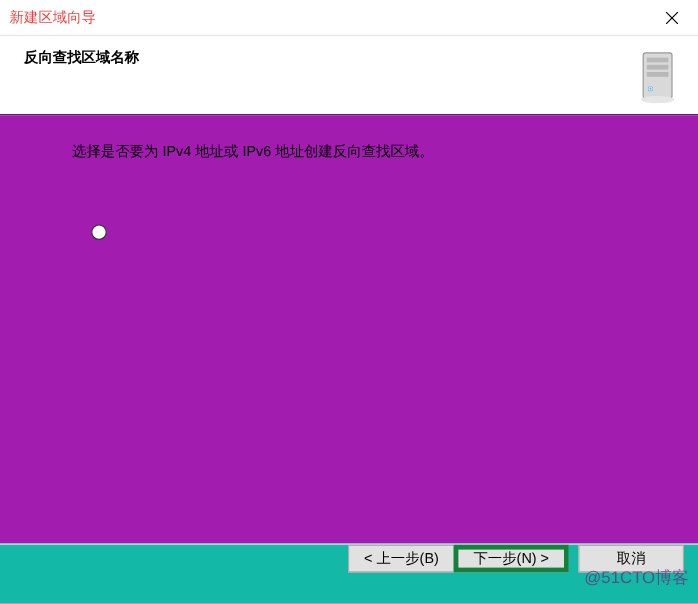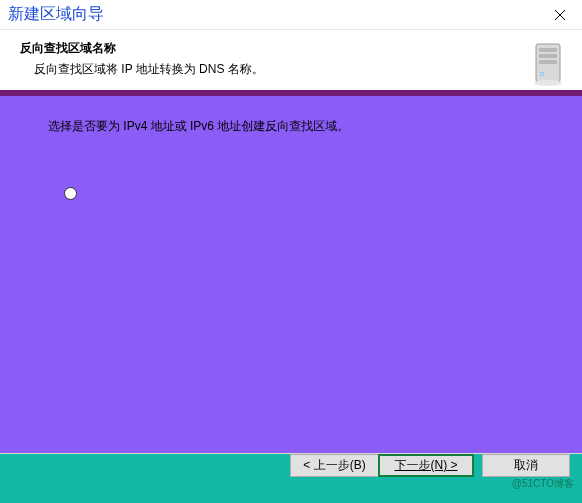--- a/index.html
+++ b/index.html
@@ -13,45 +13,45 @@
       position: relative;
     }
     .titlebar {
       height: 30px;
       display: flex;
       align-items: center;
       padding: 0 0 0 8px;
       background: #fff;
       border-bottom: 1px solid #e5e5e5;
     }
-    .titlebar-text { flex: 1; font-size: 16px; color: #1d4ed8; }
+    .titlebar-text { flex: 1; font-size: 12px; color: #ef4444; }
     .close-btn {
       width: 45px; height: 30px;
       display: flex; align-items: center; justify-content: center;
       cursor: pointer;
     }
     .close-btn svg { width: 10px; height: 10px; }
     .header-section {
       display: flex;
       padding: 10px 10px 10px 20px;
       background: #fff;
-      border-bottom: 6px solid #701a75;
+      border-bottom: 1px solid #701a75;
       height: 66px;
     }
     .header-text { flex: 1; }
     .header-title { font-weight: bold; font-size: 12px; margin-bottom: 4px; }
     .header-subtitle { font-size: 12px; padding-left: 14px; color: #000; }
     .header-icon {
       width: 48px; height: 48px;
       margin-left: 8px;
       position: relative;
     }
     .body-section {
-      padding: 22px 40px 0 48px;
-      background: #8b5cf6;
+      padding: 22px 40px 0 60px;
+      background: #a21caf;
       height: 357px;
     }
     .instruction { font-size: 12px; margin-bottom: 46px; color: #000; }
     .radio-group { padding-left: 8px; }
     .radio-option {
       display: flex; align-items: center;
       padding: 6px 8px;
       margin-bottom: 20px;
       width: fit-content;
     }
@@ -91,53 +91,51 @@
       background: #e1e1e1;
       border: 1px solid #adadad;
       font-size: 12px;
       font-family: inherit;
       cursor: pointer;
       display: inline-flex;
       align-items: center;
       justify-content: center;
     }
     .btn.primary {
-      border: 2px solid #15803d;
+      border: 4px solid #15803d;
       min-width: 96px;
-      text-decoration: underline;
     }
     .btn-group { display: flex; gap: 0; }
     .btn-group .btn:first-child { border-right: none; }
     .btn.cancel { }
     .watermark {
       position: absolute;
       bottom: 12px; right: 8px;
-      color: #14532d;
-      font-size: 10px;
+      color: #701a75;
+      font-size: 14px;
       pointer-events: none;
       opacity: 0.65;
     }
   </style>
 </head>
 <body>
 
 <div class="titlebar">
   <span class="titlebar-text">新建区域向导</span>
   <div class="close-btn">
     <svg viewBox="0 0 10 10">
       <line x1="0" y1="0" x2="10" y2="10" stroke="#000" stroke-width="1"></line>
       <line x1="10" y1="0" x2="0" y2="10" stroke="#000" stroke-width="1"></line>
     </svg>
   </div>
 </div>
 
 <div class="header-section">
   <div class="header-text">
     <div class="header-title">反向查找区域名称</div>
-    <div class="header-subtitle">反向查找区域将 IP 地址转换为 DNS 名称。</div>
   </div>
   <div class="header-icon">
     <svg viewBox="0 0 48 48" width="48" height="48">
       <rect x="12" y="4" width="24" height="38" rx="2" fill="#d9d9d9" stroke="#9a9a9a" stroke-width="1"></rect>
       <rect x="15" y="8" width="18" height="4" fill="#b8b8b8"></rect>
       <rect x="15" y="14" width="18" height="4" fill="#b8b8b8"></rect>
       <rect x="15" y="20" width="18" height="4" fill="#b8b8b8"></rect>
       <circle cx="18" cy="34" r="2.2" fill="#4aa0e8"></circle>
       <ellipse cx="18" cy="34" rx="2.2" ry="0.9" fill="none" stroke="#fff" stroke-width="0.5"></ellipse>
       <ellipse cx="18" cy="34" rx="0.9" ry="2.2" fill="none" stroke="#fff" stroke-width="0.5"></ellipse>

